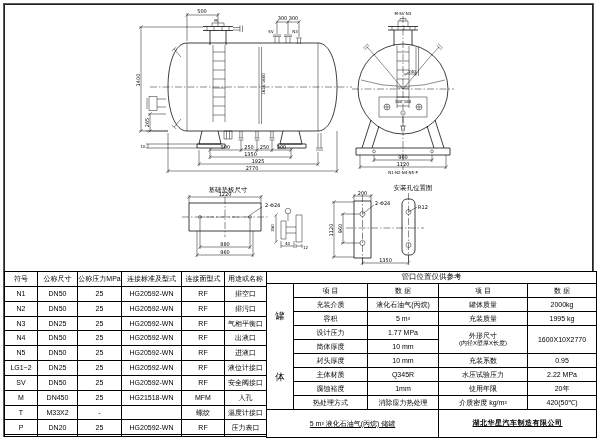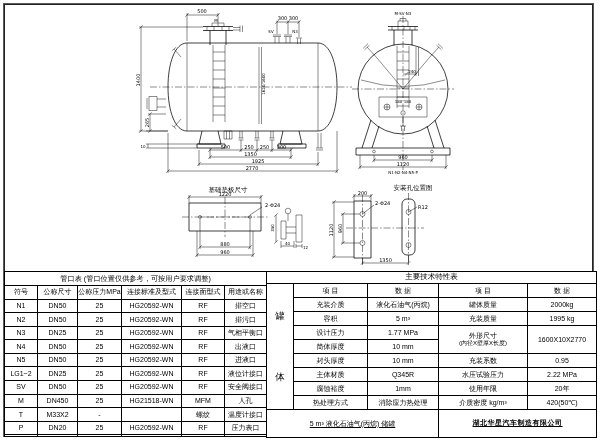--- a/index.html
+++ b/index.html
@@ -221,23 +221,20 @@
   <table class="tbl noz">
     <colgroup>
         <col style="width:33px">
         <col style="width:40px">
         <col style="width:44px">
         <col style="width:60px">
         <col style="width:43px">
         <col style="width:42px">
       </colgroup>
     <tbody>
-        <tr>
-          <td class="ttl-c" colspan="6">管口表 (管口位置仅供参考，可按用户要求调整)</td>
-        </tr>
     <tr>
       <td>符号</td>
       <td>公称尺寸</td>
       <td>公称压力MPa</td>
       <td>连接标准及型式</td>
       <td>连接面型式</td>
       <td>用途或名称</td>
     </tr>
     <tr>
           <td>N1</td>
@@ -333,21 +330,21 @@
   <table class="tbl spec">
     <colgroup>
         <col style="width:27px">
         <col style="width:74px">
         <col style="width:71px">
         <col style="width:89px">
         <col style="width:69px">
       </colgroup>
     <tbody>
         <tr class="rt">
-          <td class="ttl-c" colspan="5">主要技术特性表</td>
+          <td class="ttl-c" colspan="5">管口位置仅供参考</td>
         </tr>
     <tr>
       <td rowspan="9">
         <div class="grp">
           <span>罐</span>
           <span>体</span>
         </div>
       </td>
       <td>项 目</td>
       <td>数 据</td>

